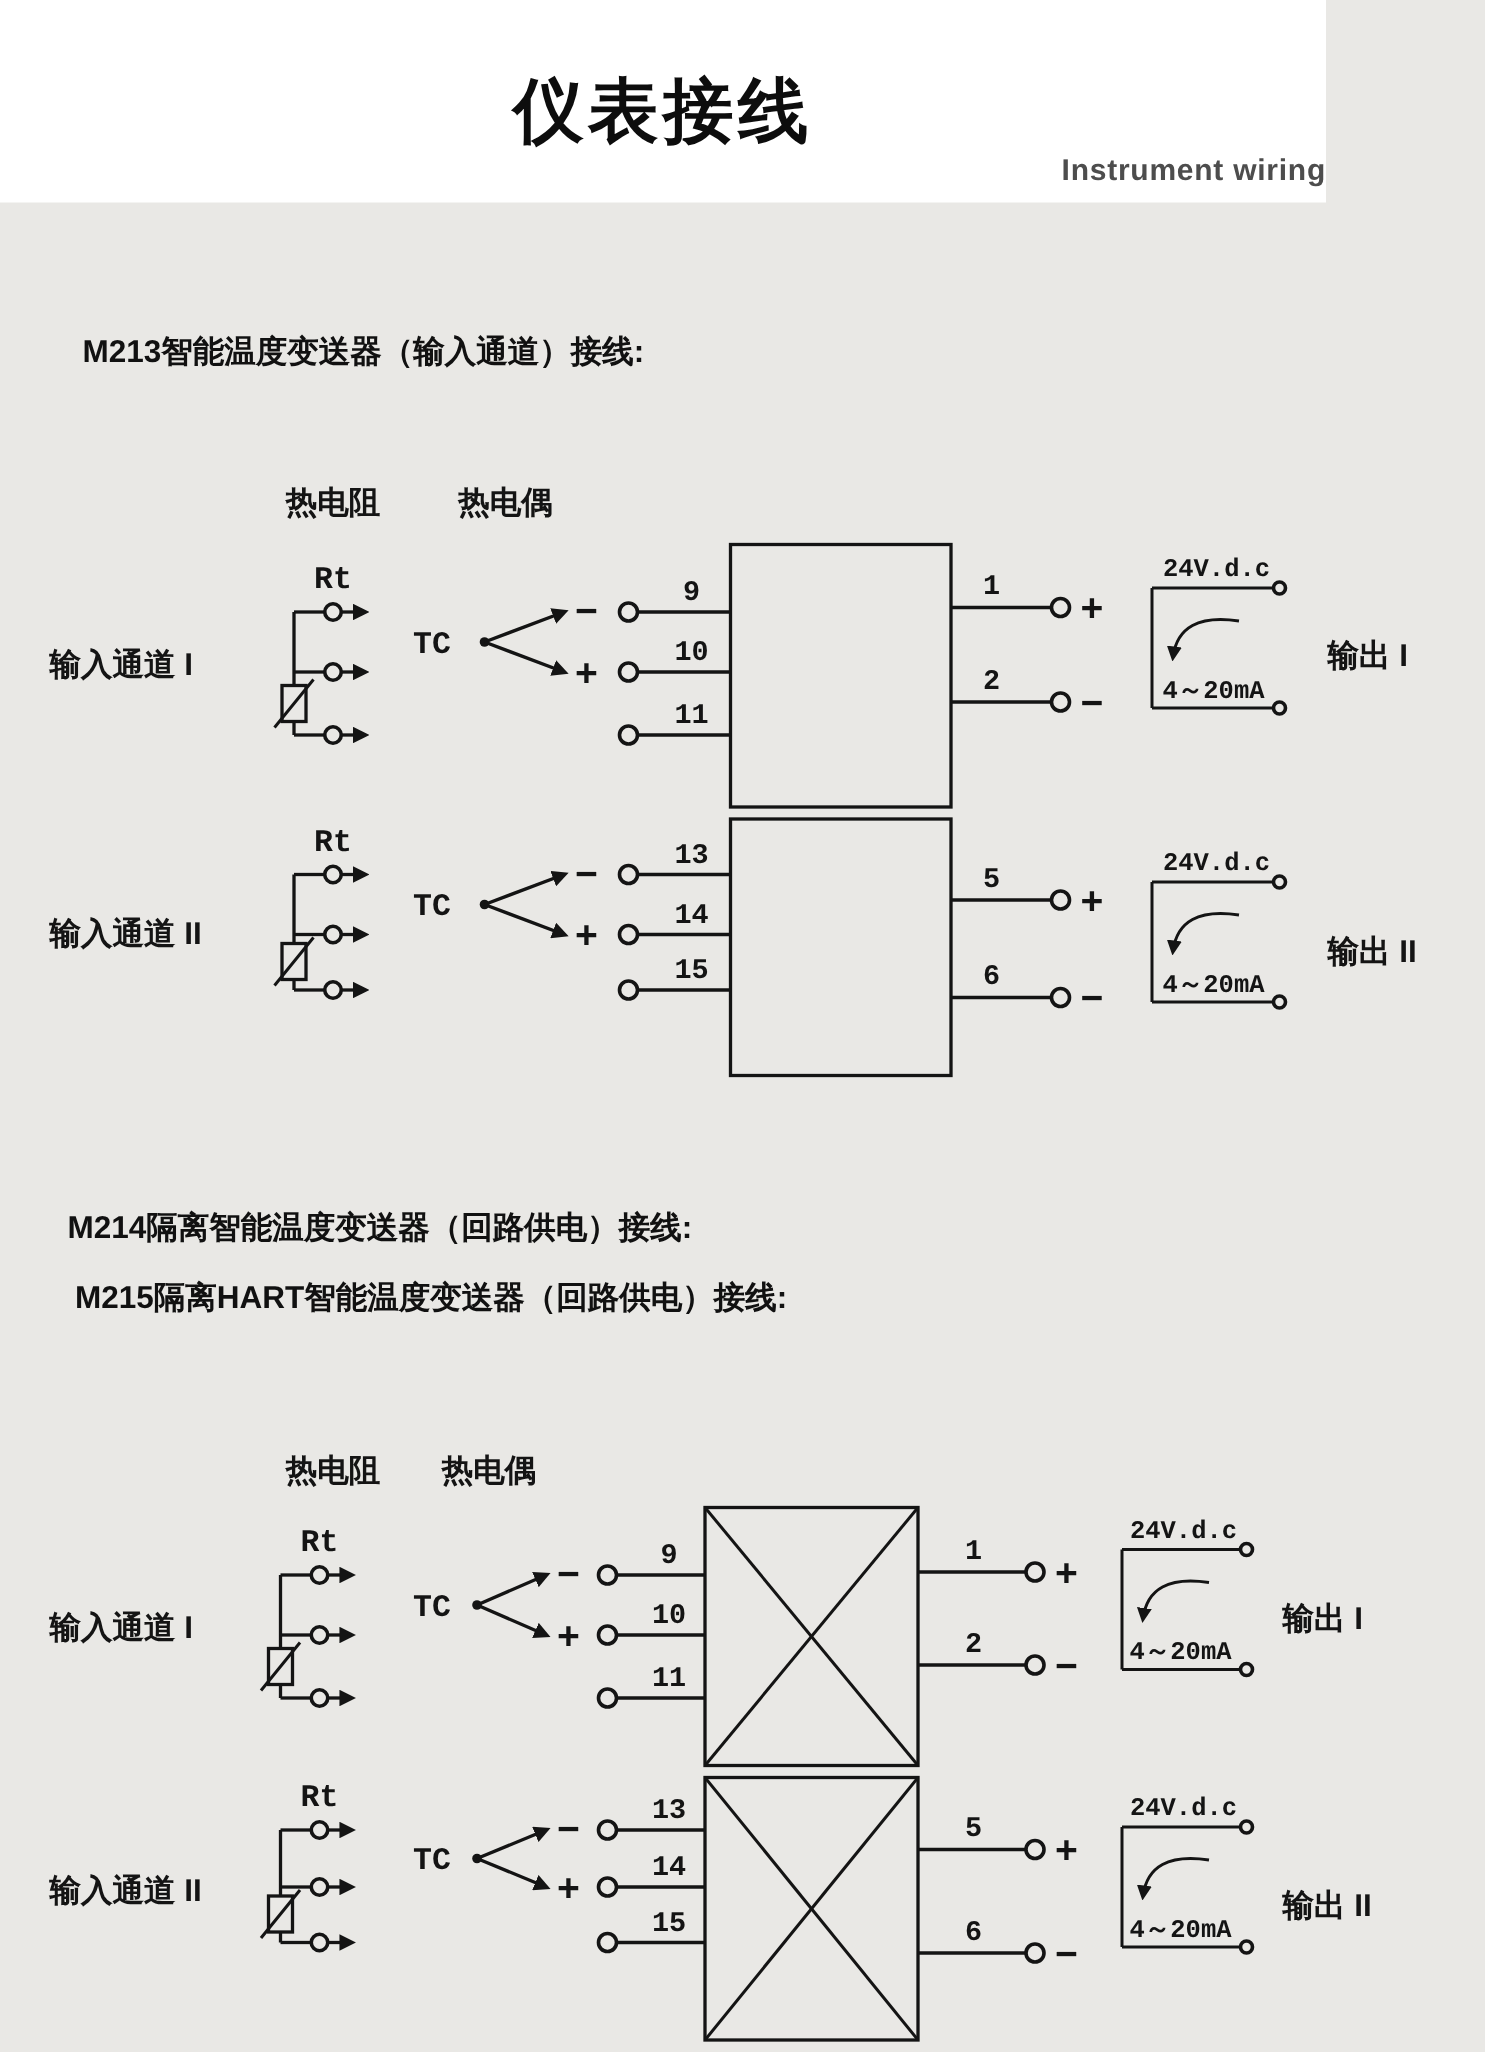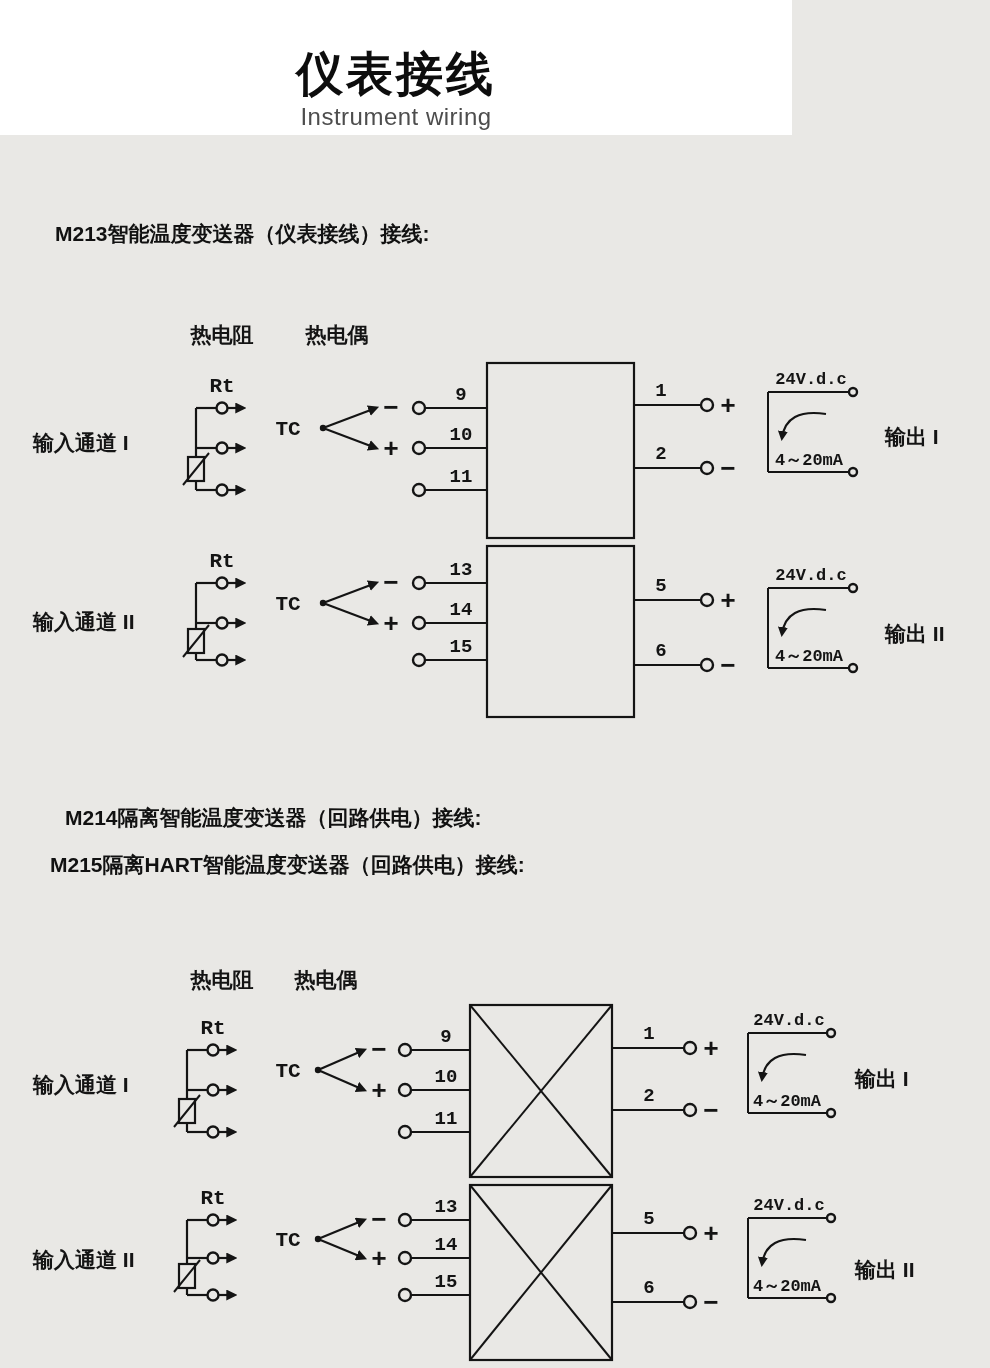--- a/index.html
+++ b/index.html
@@ -1,36 +1,36 @@
 <!DOCTYPE html>
 <html><head>
 <meta charset="utf-8">
 <style>
   html,body{margin:0;padding:0;}
   body{width:990px;height:1368px;background:#e9e8e5;font-family:"Liberation Sans","DejaVu Sans",sans-serif;position:relative;overflow:hidden;}
   .page{position:absolute;inset:0;}
-  .header{position:absolute;left:0;top:0;width:792px;height:135px;background:#ffffff;text-align:center;}
+  .header{position:absolute;left:0;top:0;width:884px;height:135px;background:#ffffff;text-align:center;}
   .title{margin:0;padding-top:50px;font-size:47px;font-weight:900;color:#0d0d0d;letter-spacing:3px;line-height:1;}
-  .subtitle{margin-top:6px;font-size:24px;color:#4d4d4d;letter-spacing:.5px;font-weight:400;}
+  .subtitle{margin-top:6px;font-size:20px;color:#4d4d4d;letter-spacing:.5px;font-weight:700;text-align:right;}
   .heading{position:absolute;font-size:21px;font-weight:700;color:#111;white-space:nowrap;}
   svg{position:absolute;left:0;display:block;}
   text{fill:#141414;}
   .cjk{font-family:"Liberation Sans","DejaVu Sans",sans-serif;font-weight:700;}
   .mono{font-family:"Liberation Mono","DejaVu Sans Mono",monospace;font-weight:700;}
 </style>
 </head>
 <body>
 
 <div class="page">
   <div class="header">
     <h1 class="title">仪表接线</h1>
     <div class="subtitle">Instrument wiring</div>
   </div>
 
-  <div class="heading" style="left:55px;top:220px">M213智能温度变送器（仪表接线）接线:</div>
+  <div class="heading" style="left:55px;top:220px">M213智能温度变送器（输入通道）接线:</div>
 
   <svg id="diagram1" style="top:300px" width="990" height="445" viewBox="0 0 990 445">
       <defs>
         <marker id="diagram1-ah" viewBox="0 0 10 10" refX="7" refY="5" markerWidth="5" markerHeight="5" orient="auto">
           <path d="M0,0 L10,5 L0,10 z" fill="#141414"></path>
         </marker>
       </defs>
       <text x="222" y="42" text-anchor="middle" font-size="21" class="cjk">热电阻</text>
       <text x="337" y="42" text-anchor="middle" font-size="21" class="cjk">热电偶</text>
       <rect x="487" y="63" width="147" height="175" fill="none" stroke="#141414" stroke-width="2.2"></rect>
@@ -122,21 +122,21 @@
       <line x1="768" y1="288" x2="848" y2="288" stroke="#141414" stroke-width="2"></line>
       <circle cx="853" cy="288" r="4" fill="#e9e8e5" stroke="#141414" stroke-width="2.4"></circle>
       <line x1="768" y1="288" x2="768" y2="368" stroke="#141414" stroke-width="2"></line>
       <line x1="768" y1="368" x2="848" y2="368" stroke="#141414" stroke-width="2"></line>
       <circle cx="853" cy="368" r="4" fill="#e9e8e5" stroke="#141414" stroke-width="2.4"></circle>
       <text x="809" y="361" text-anchor="middle" font-size="17" class="mono">4～20mA</text>
       <path d="M 826 310 Q 786 304 782 334" fill="none" stroke="#141414" stroke-width="2" marker-end="url(#diagram1-ah)"></path>
       <text x="885" y="341" text-anchor="start" font-size="21" class="cjk">输出 II</text>
     </svg>
 
-  <div class="heading" style="left:65px;top:804px">M214隔离智能温度变送器（回路供电）接线:</div>
+  <div class="heading" style="left:45px;top:804px">M214隔离智能温度变送器（回路供电）接线:</div>
   <div class="heading" style="left:50px;top:851px">M215隔离HART智能温度变送器（回路供电）接线:</div>
 
   <svg id="diagram2" style="top:955px" width="990" height="413" viewBox="0 0 990 413">
       <defs>
         <marker id="diagram2-ah" viewBox="0 0 10 10" refX="7" refY="5" markerWidth="5" markerHeight="5" orient="auto">
           <path d="M0,0 L10,5 L0,10 z" fill="#141414"></path>
         </marker>
       </defs>
       <text x="222" y="32" text-anchor="middle" font-size="21" class="cjk">热电阻</text>
       <text x="326" y="32" text-anchor="middle" font-size="21" class="cjk">热电偶</text>

